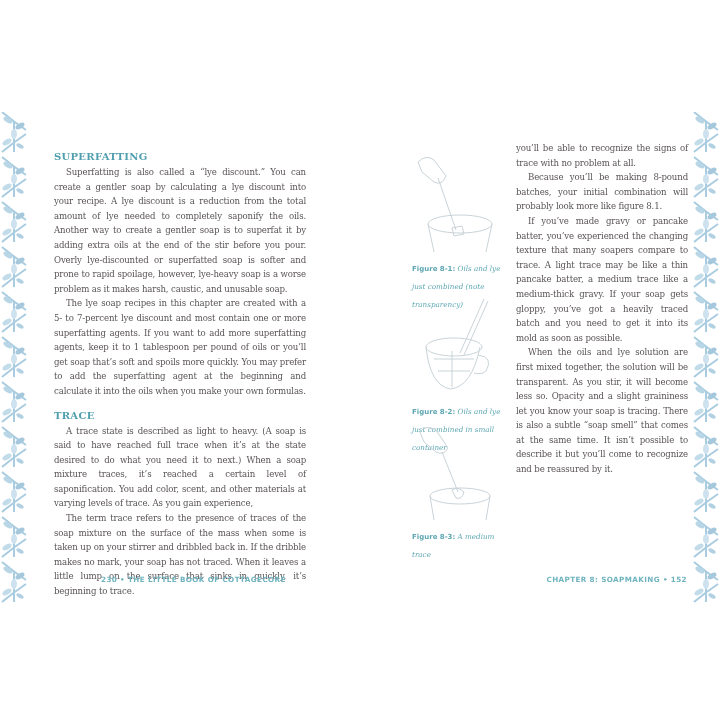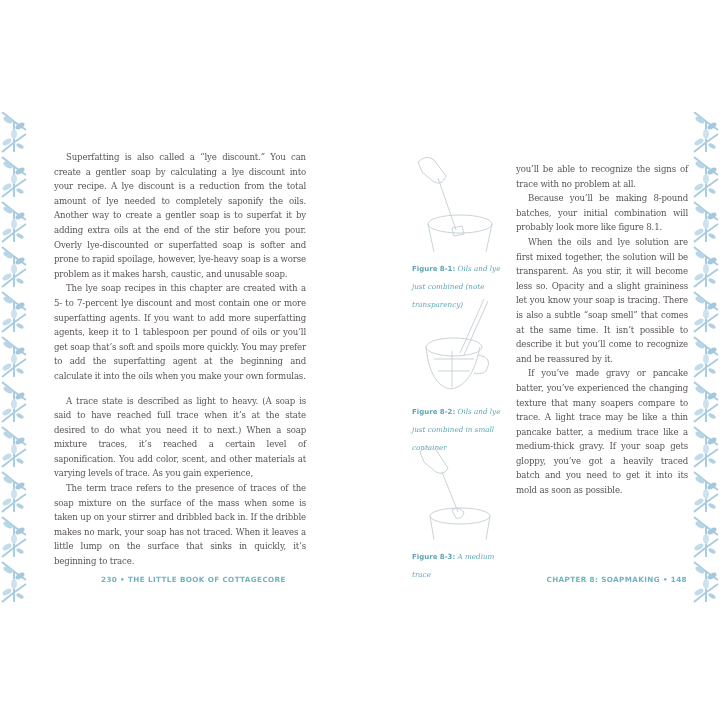--- a/index.html
+++ b/index.html
@@ -3,21 +3,21 @@
 <meta charset="utf-8">
 <style>
   html, body { margin:0; padding:0; background:#ffffff; }
   body { width:720px; height:720px; position:relative; overflow:hidden; font-family:"DejaVu Serif", serif; color:#5a5458; }
   .border-strip { position:absolute; top:112px; height:492px; width:28px; overflow:hidden; }
   .border-left { left:0; }
   .border-right { right:0; }
   .border-strip svg { display:block; }
   .page { position:absolute; top:150px; }
   .page-left { left:54px; width:252px; }
-  .page-right-text { position:absolute; left:516px; top:162px; width:172px; }
+  .page-right-text { position:absolute; left:516px; top:141px; width:172px; }
   .heading { font-family:"DejaVu Serif", serif; color:#4f9fae; font-size:10px; letter-spacing:0.3px; margin:0 0 2px 0; line-height:13px; }
   .para { font-size:8.6px; line-height:14.6px; text-align:justify; text-indent:12px; margin:0; letter-spacing:-0.15px; }
   .para.noindent { text-indent:0; }
   .gap { height:10px; }
   .folio { position:absolute; top:575px; font-family:"DejaVu Sans", sans-serif; font-weight:bold; color:#6fb4bf; font-size:7.2px; letter-spacing:0.4px; }
   .folio-left { left:54px;padding-left:47px; }
   .folio-right { right:33px; }
   .figure { position:absolute; left:412px; width:100px; }
   .fig-img { width:90px; height:100px; }
   .caption { font-size:7.2px; line-height:18px; color:#5fa7b3; font-style:italic; margin-top:4px; }
@@ -62,25 +62,27 @@
     <use href="#motif" y="270"></use>
       <use href="#motif" y="315"></use>
       <use href="#motif" y="360"></use>
     <use href="#motif" y="405"></use>
       <use href="#motif" y="450"></use>
   </svg>
 </div>
 
 <div class="page page-left">
   <div>
+    <h3 class="heading">SUPERFATTING</h3>
     <p class="para">Superfatting is also called a “lye discount.” You can create a gentler soap by calculating a lye discount into your recipe. A lye discount is a reduction from the total amount of lye needed to completely saponify the oils. Another way to create a gentler soap is to superfat it by adding extra oils at the end of the stir before you pour. Overly lye-discounted or superfatted soap is softer and prone to rapid spoilage, however, lye-heavy soap is a worse problem as it makes harsh, caustic, and unusable soap.</p>
     <p class="para">The lye soap recipes in this chapter are created with a 5- to 7-percent lye discount and most contain one or more superfatting agents. If you want to add more superfatting agents, keep it to 1 tablespoon per pound of oils or you’ll get soap that’s soft and spoils more quickly. You may prefer to add the superfatting agent at the beginning and calculate it into the oils when you make your own formulas.</p>
   </div>
   <div class="gap"></div>
   <div>
+    <h3 class="heading">TRACE</h3>
     <p class="para">A trace state is described as light to heavy. (A soap is said to have reached full trace when it’s at the state desired to do what you need it to next.) When a soap mixture traces, it’s reached a certain level of saponification. You add color, scent, and other materials at varying levels of trace. As you gain experience,</p>
     <p class="para">The term trace refers to the presence of traces of the soap mixture on the surface of the mass when some is taken up on your stirrer and dribbled back in. If the dribble makes no mark, your soap has not traced. When it leaves a little lump on the surface that sinks in quickly, it’s beginning to trace.</p>
   </div>
 </div>
 <div class="folio folio-left">230 • THE LITTLE BOOK OF COTTAGECORE</div>
 
 <div class="figure" style="top:152px;">
   <svg class="fig-img" viewBox="0 0 90 100">
     <g stroke="#c9d3d8" stroke-width="1" fill="none">
       <path d="M6 10 Q14 2 22 8 L34 24 Q30 34 22 30 L10 20 Z"></path>
@@ -99,32 +101,32 @@
       <path d="M72 4 L48 58 M76 6 L52 60"></path>
       <ellipse cx="42" cy="52" rx="28" ry="9"></ellipse>
       <path d="M14 52 Q18 90 38 94 Q60 92 68 52"></path>
       <path d="M66 60 Q82 62 74 76 Q70 80 62 78"></path>
       <path d="M22 64 L62 64 M26 76 L58 76 M40 56 L40 92"></path>
     </g>
   </svg>
   <div class="caption"><span class="lbl">Figure 8-2:</span><span> Oils and lye just combined in small container</span></div>
 </div>
 
-<div class="figure" style="top:440px;">
+<div class="figure" style="top:420px;">
   <svg class="fig-img" viewBox="0 0 90 100">
     <g stroke="#c9d3d8" stroke-width="1" fill="none">
       <path d="M8 12 Q14 4 24 10 L36 28 Q32 36 24 32 L12 22 Z"></path>
       <path d="M30 32 L46 72"></path>
       <path d="M40 70 Q46 66 52 72 Q50 80 44 78 Z"></path>
       <ellipse cx="48" cy="76" rx="30" ry="8"></ellipse>
       <path d="M18 76 L22 100 M78 76 L74 100"></path>
     </g>
   </svg>
   <div class="caption"><span class="lbl">Figure 8-3:</span><span> A medium trace</span></div>
 </div>
 
 <div class="page-right-text">
   <p class="para noindent">you’ll be able to recognize the signs of trace with no problem at all.</p>
   <p class="para">Because you’ll be making 8-pound batches, your initial combination will probably look more like figure 8.1.</p>
+  <p class="para">If you’ve made gravy or pancake batter, you’ve experienced the changing texture that many soapers compare to trace. A light trace may be like a thin pancake batter, a medium trace like a medium-thick gravy. If your soap gets gloppy, you’ve got a heavily traced batch and you need to get it into its mold as soon as possible.</p>
   <p class="para">When the oils and lye solution are first mixed together, the solution will be transparent. As you stir, it will become less so. Opacity and a slight graininess let you know your soap is tracing. There is also a subtle “soap smell” that comes at the same time. It isn’t possible to describe it but you’ll come to recognize and be reassured by it.</p>
-  <p class="para">If you’ve made gravy or pancake batter, you’ve experienced the changing texture that many soapers compare to trace. A light trace may be like a thin pancake batter, a medium trace like a medium-thick gravy. If your soap gets gloppy, you’ve got a heavily traced batch and you need to get it into its mold as soon as possible.</p>
 </div>
-<div class="folio folio-right">CHAPTER 8: SOAPMAKING • 148</div>
+<div class="folio folio-right">CHAPTER 8: SOAPMAKING • 152</div>
 
 </body></html>

